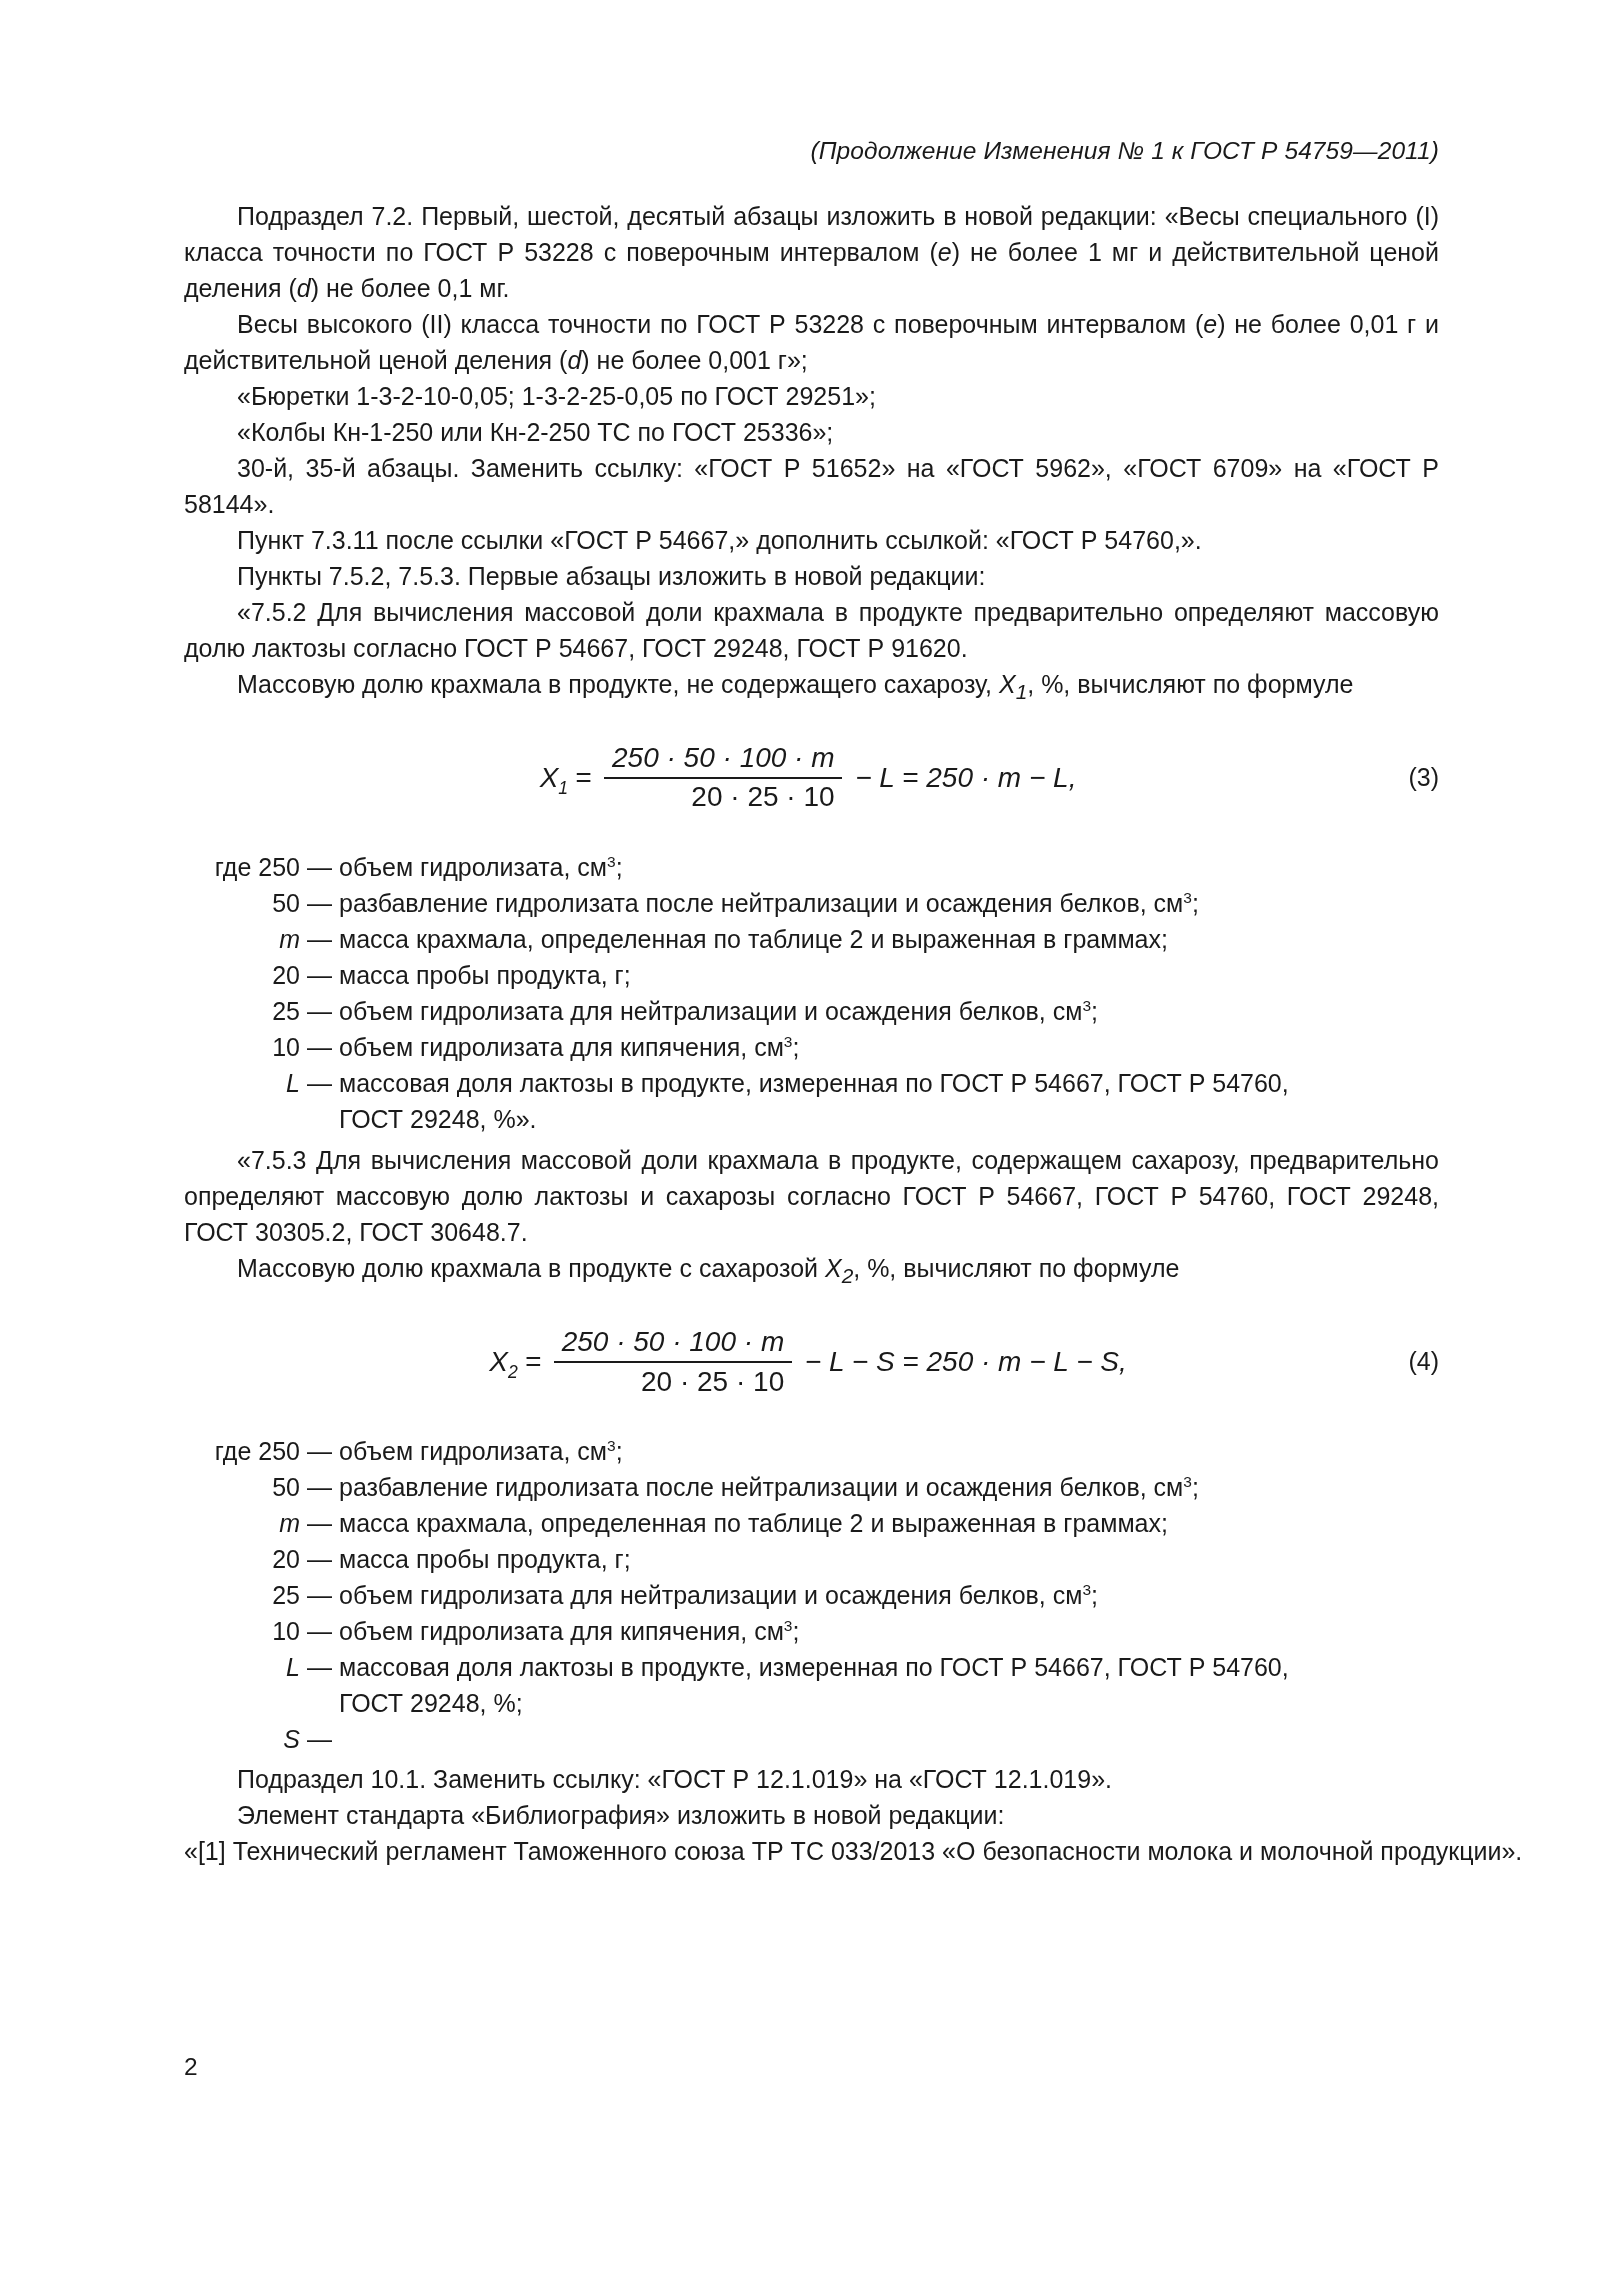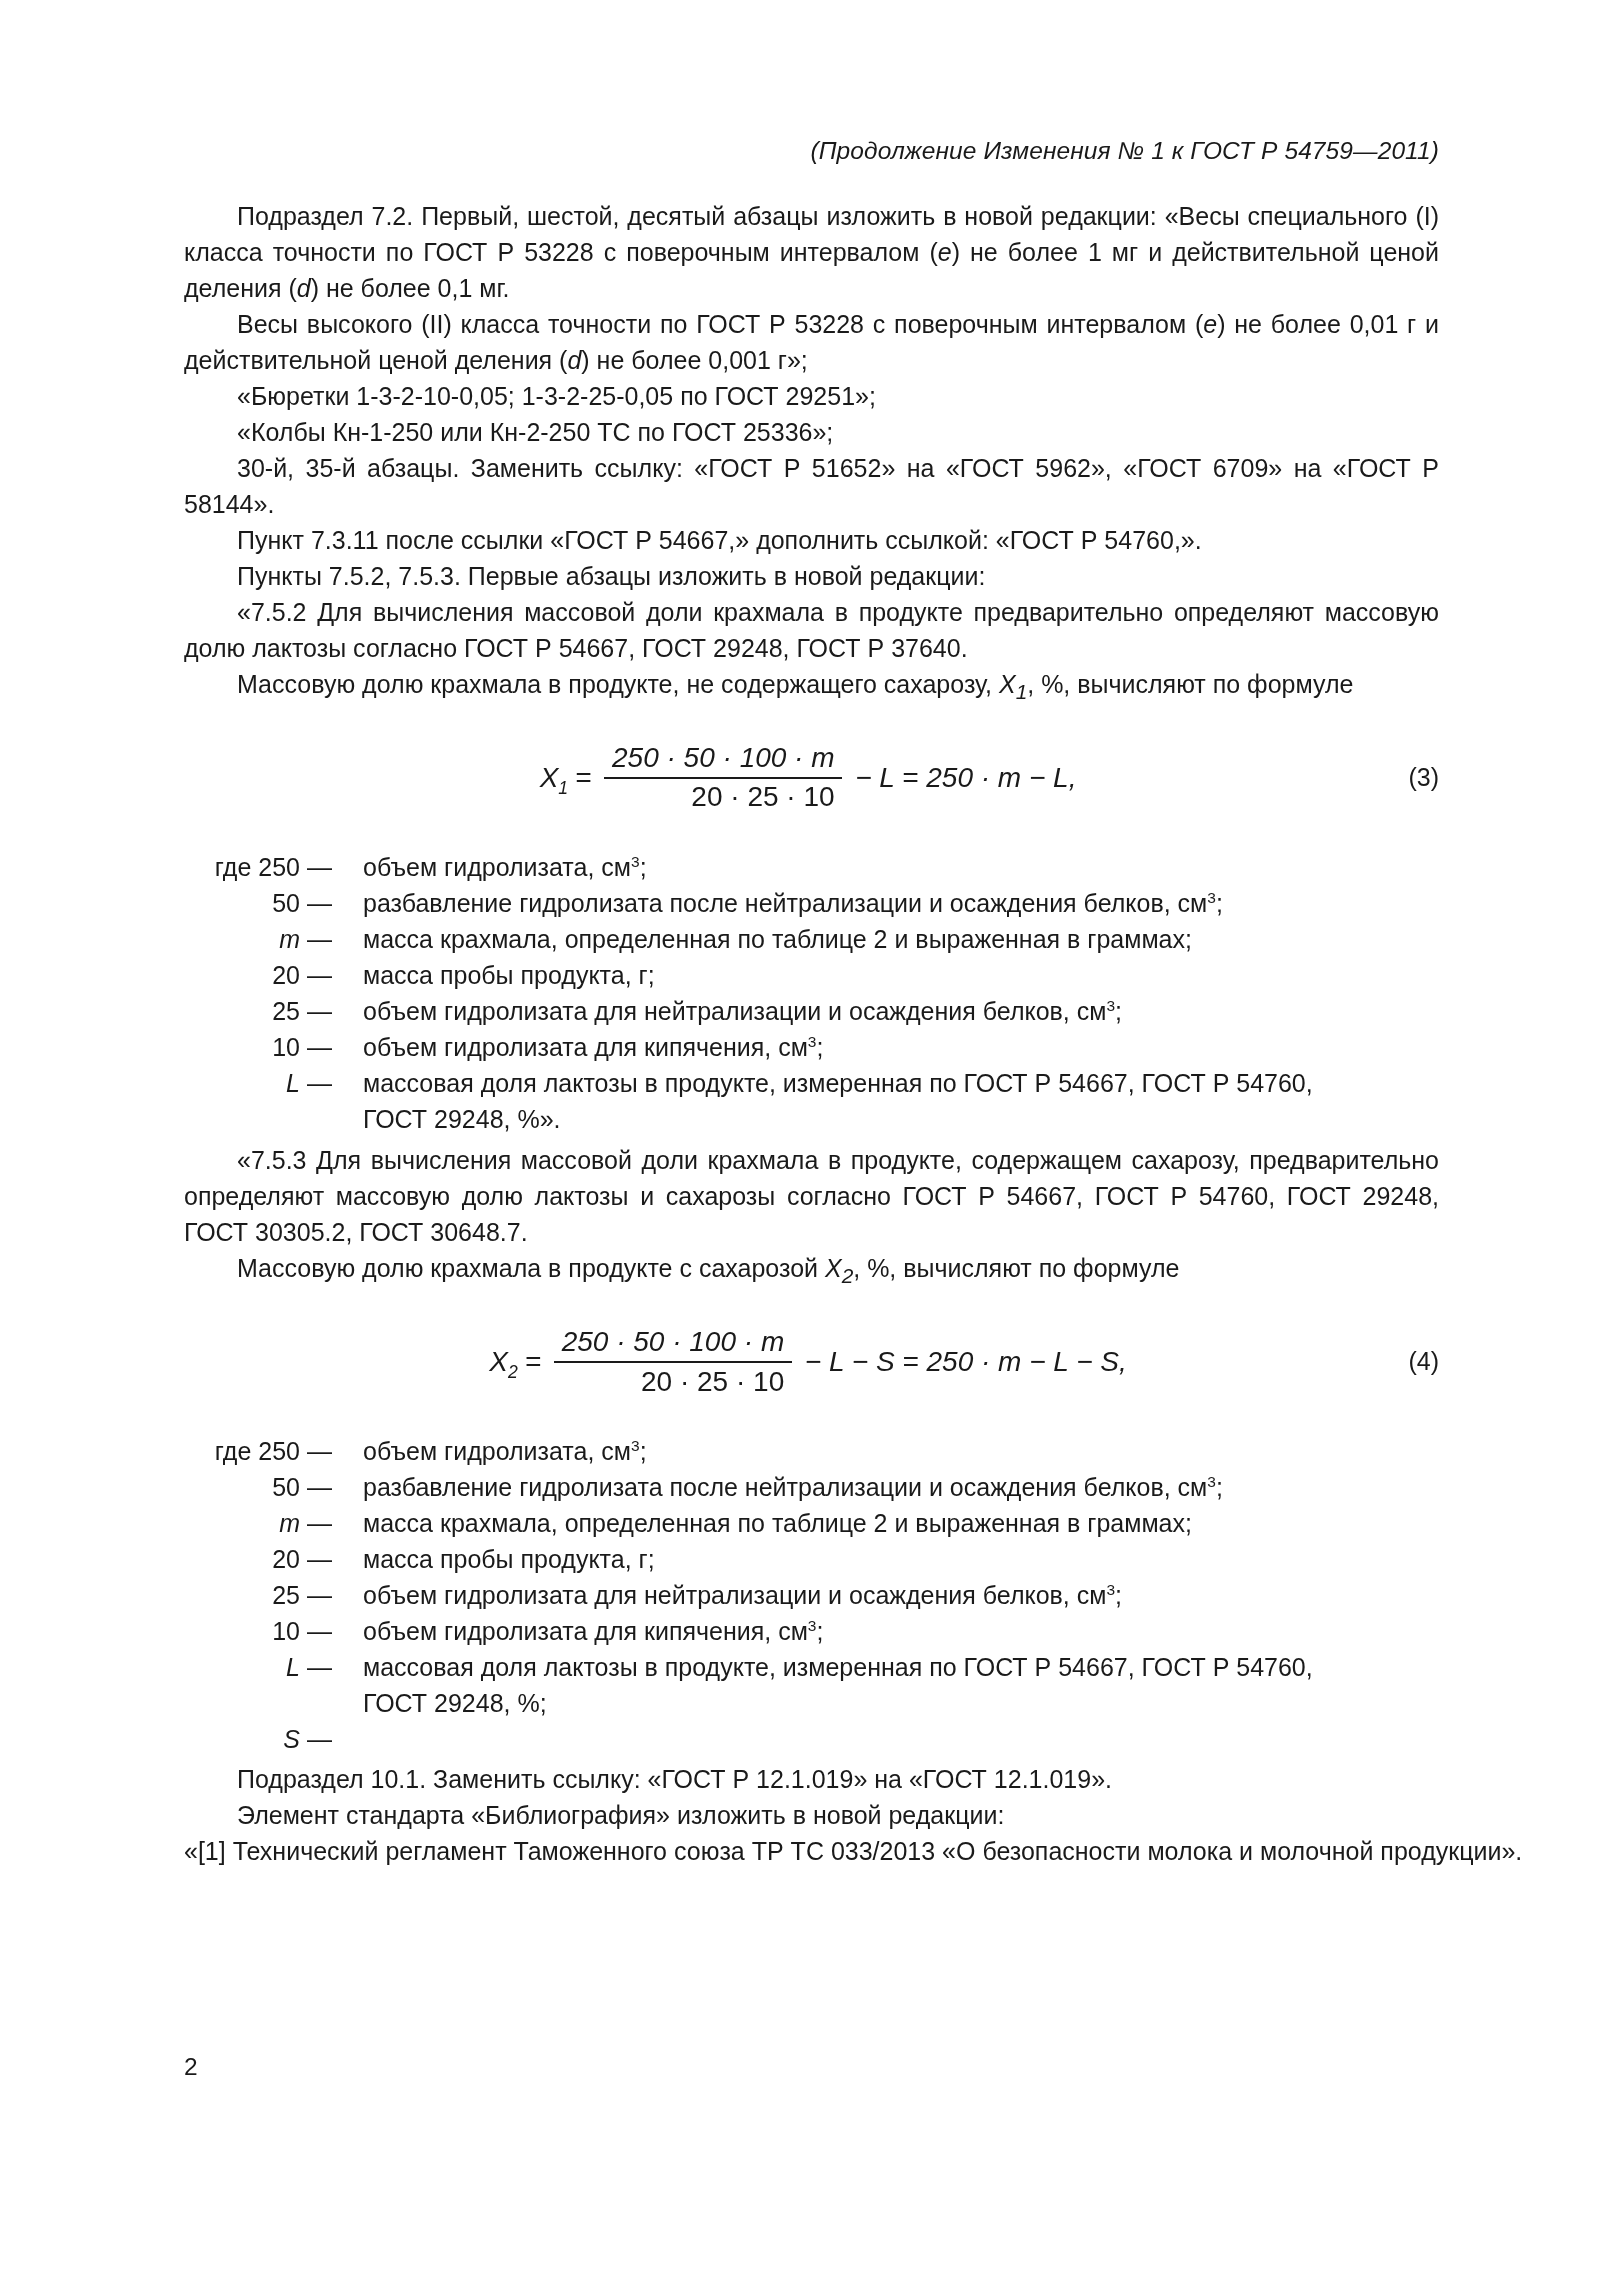--- a/index.html
+++ b/index.html
@@ -137,21 +137,20 @@
   .wrow .dash {
     flex: 0 0 auto;
     width: 39px;
     text-align: center;
     white-space: nowrap;
   }
   .wrow .desc {
     flex: 1 1 auto;
     text-align: justify;
     text-justify: inter-word;
-    margin-left: 24px;
   }
   .wrow .desc .cont {
     display: block;
     text-align: left;
   }
 
   
   .biblio {
     font-size: 25px;
     line-height: 36px;
@@ -187,21 +186,21 @@
     <p class="para indent">«Бюретки 1-3-2-10-0,05; 1-3-2-25-0,05 по ГОСТ 29251»;</p>
 
     <p class="para indent">«Колбы Кн-1-250 или Кн-2-250 ТС по ГОСТ 25336»;</p>
 
     <p class="para indent">30-й, 35-й абзацы. Заменить ссылку: «ГОСТ Р 51652» на «ГОСТ 5962», «ГОСТ 6709» на «ГОСТ Р 58144».</p>
 
     <p class="para indent">Пункт 7.3.11 после ссылки «ГОСТ Р 54667,» дополнить ссылкой: «ГОСТ Р 54760,».</p>
 
     <p class="para indent">Пункты 7.5.2, 7.5.3. Первые абзацы изложить в новой редакции:</p>
 
-    <p class="para indent">«7.5.2 Для вычисления массовой доли крахмала в продукте предварительно определяют массовую долю лактозы согласно ГОСТ Р 54667, ГОСТ 29248, ГОСТ Р 37640.</p>
+    <p class="para indent">«7.5.2 Для вычисления массовой доли крахмала в продукте предварительно определяют массовую долю лактозы согласно ГОСТ Р 54667, ГОСТ 29248, ГОСТ Р 91620.</p>
 
     <p class="para indent">Массовую долю крахмала в продукте, не содержащего сахарозу, <i>X</i><sub style="font-style:italic">1</sub>, %, вычисляют по формуле</p>
 
     <div class="formula-row">
       <div class="formula">
         <span class="var">X<sub>1</sub></span>
         <span class="op">=</span>
         <span class="frac">
           <span class="top">250 · 50 · 100 · m</span>
           <span class="bar"></span>

